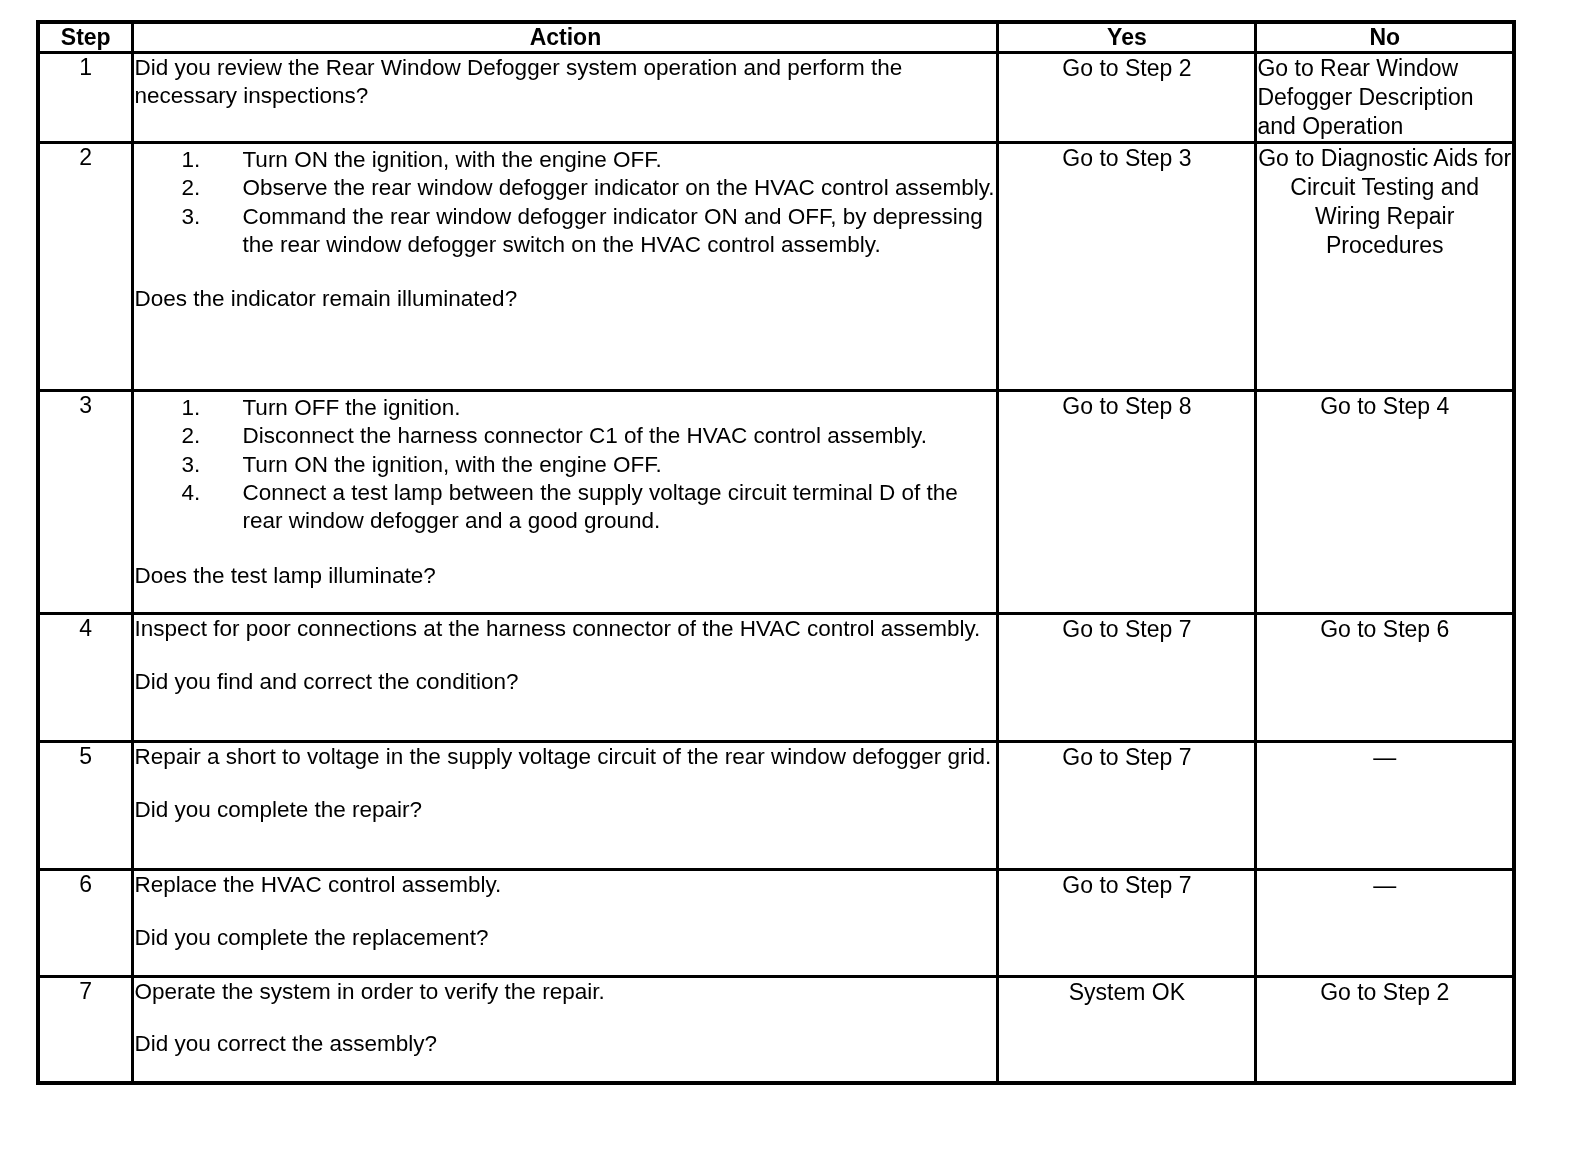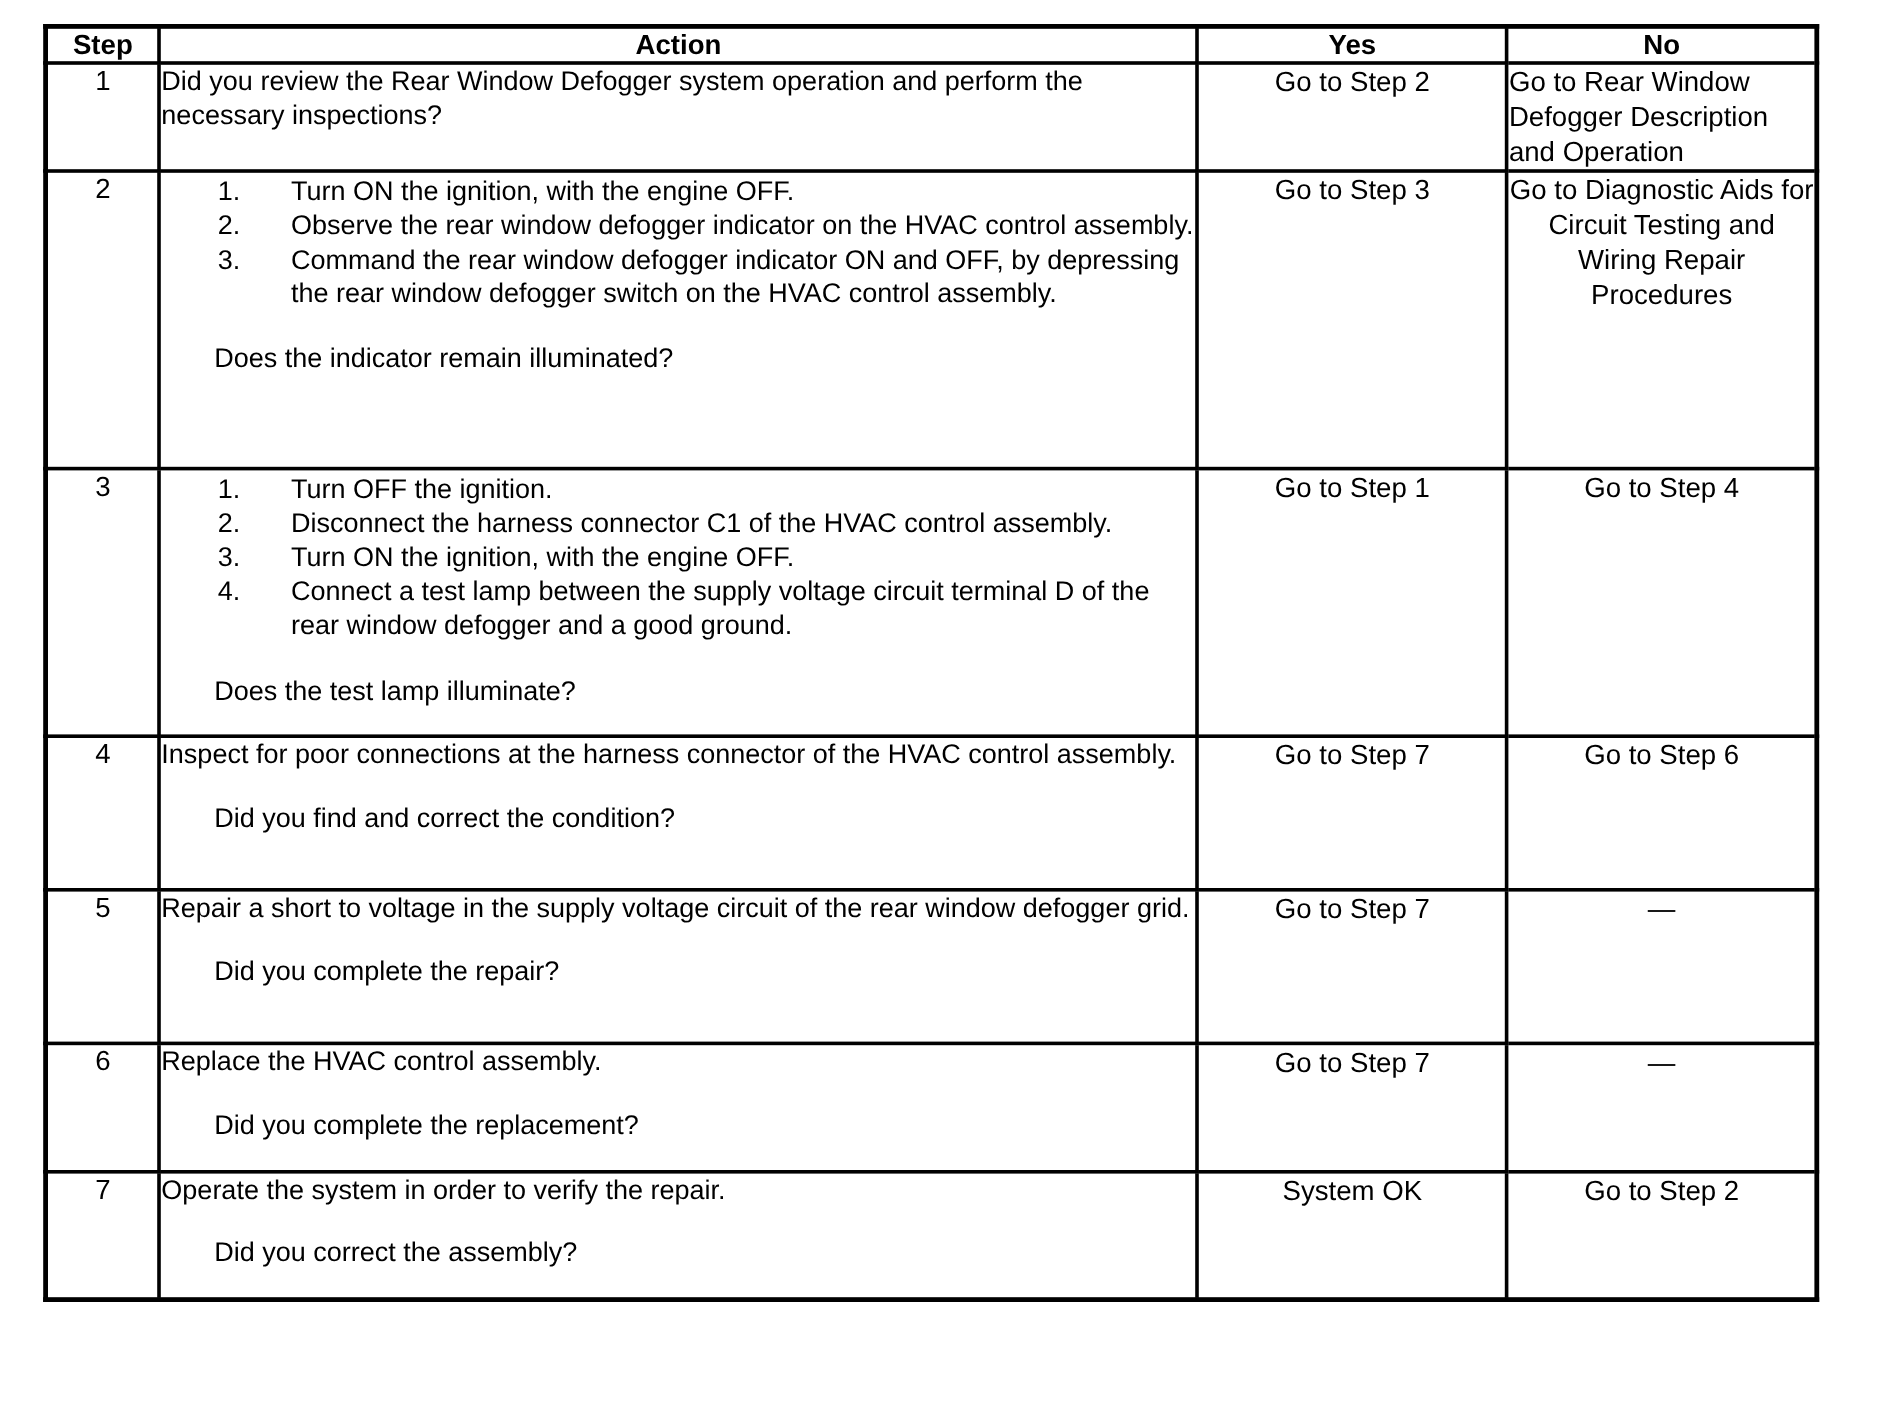--- a/index.html
+++ b/index.html
@@ -87,21 +87,20 @@
     line-height: 1.26;
   }
   ol.steps li .num {
     position: absolute;
     left: 47px;
     width: 40px;
     text-align: left;
   }
   .question {
     margin-top: 26px;
-    padding-left: 44px;
   }
   .question.tight { margin-top: 24px; }
   .dash { font-size: 24px; }
 </style>
 </head>
 <body>
 
 <div class="page">
   <table class="diag">
     <colgroup>
@@ -147,21 +146,21 @@
         <td class="step-cell">3</td>
         <td class="action-cell">
           <ol class="steps">
             <li><span class="num">1.</span><span>Turn OFF the ignition.</span></li>
             <li><span class="num">2.</span><span>Disconnect the harness connector C1 of the HVAC control assembly.</span></li>
             <li><span class="num">3.</span><span>Turn ON the ignition, with the engine OFF.</span></li>
             <li><span class="num">4.</span><span>Connect a test lamp between the supply voltage circuit terminal D of the rear window defogger and a good ground.</span></li>
           </ol>
           <p class="question">Does the test lamp illuminate?</p>
         </td>
-        <td class="answer-cell answer-bottom">Go to Step 1</td>
+        <td class="answer-cell answer-bottom">Go to Step 8</td>
         <td class="answer-cell answer-bottom">Go to Step 4</td>
       </tr>
 
       <tr style="height:128px;">
         <td class="step-cell">4</td>
         <td class="action-cell">
           <p class="lead">Inspect for poor connections at the harness connector of the HVAC control assembly.</p>
           <p class="question tight">Did you find and correct the condition?</p>
         </td>
         <td class="answer-cell answer-bottom">Go to Step 7</td>

